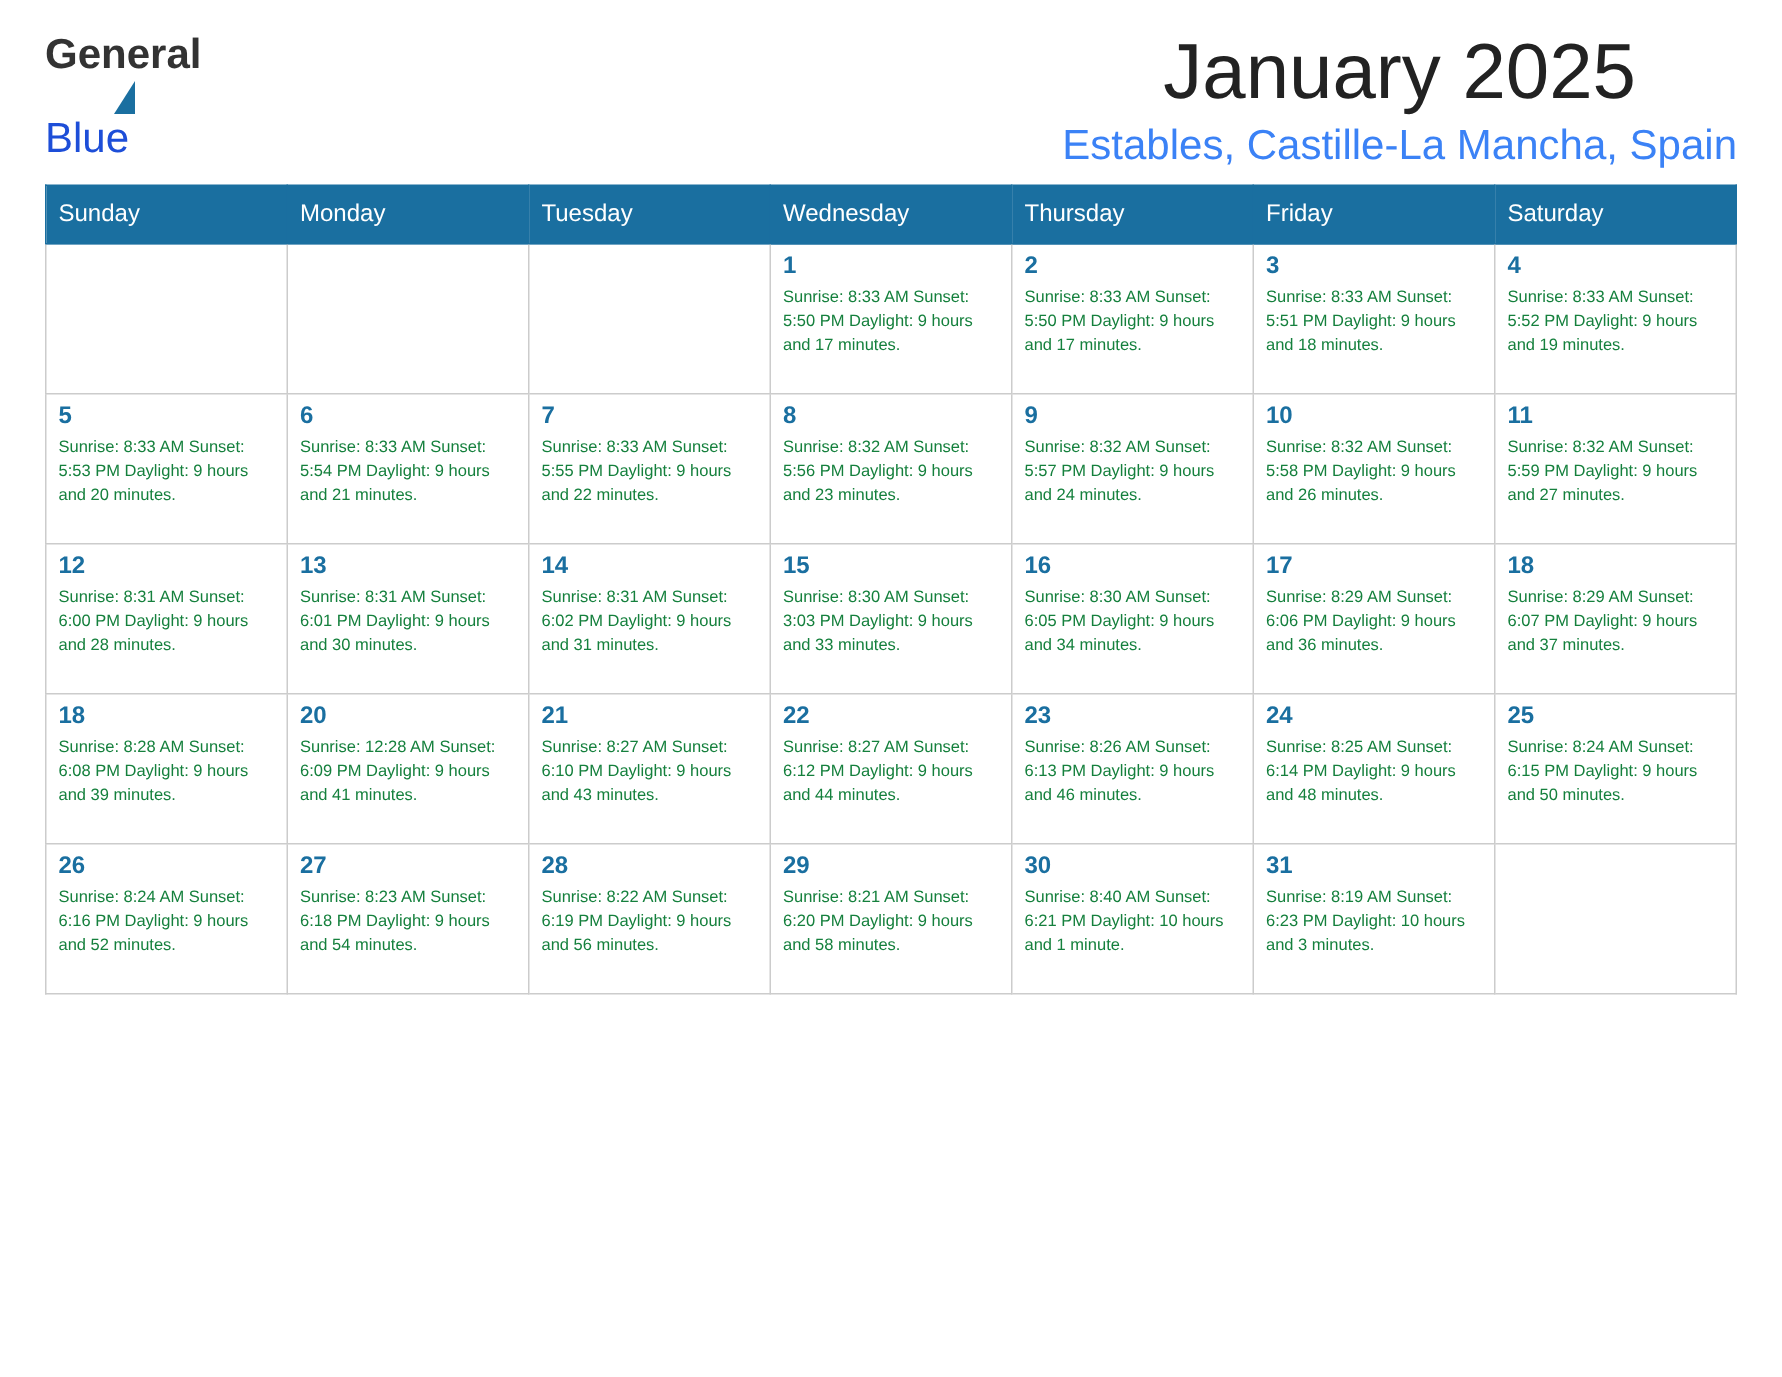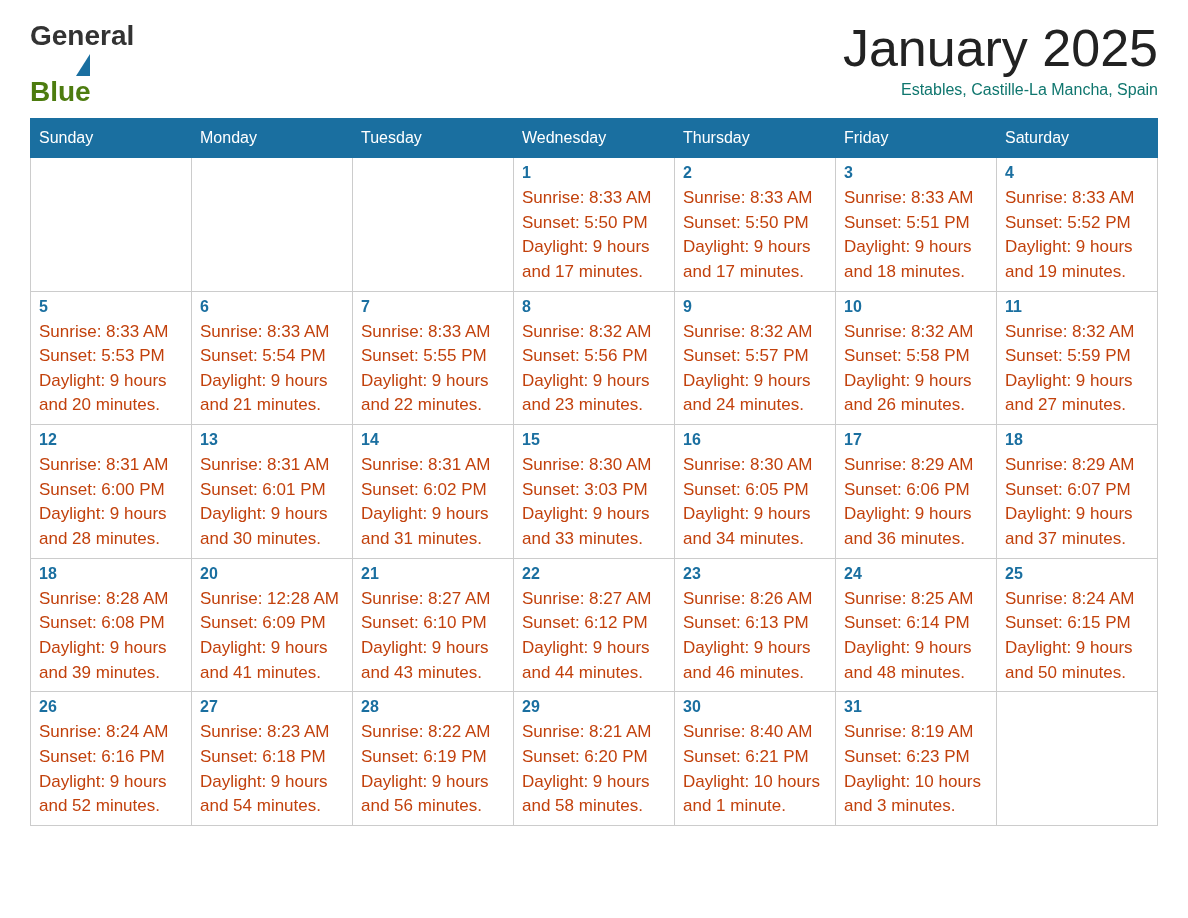--- a/index.html
+++ b/index.html
@@ -36,36 +36,36 @@
       width: 0;
       height: 0;
       border-left: 14px solid transparent;
       border-bottom: 22px solid #1a6fa0;
       margin-left: 2px;
       margin-bottom: 0px;
       display: inline-block;
     }
     .logo-blue {
       font-size: 28px;
-      font-weight: bold;
-      color: #4d7c0f;
+      font-weight: normal;
+      color: #1d4ed8;
     }
     .title-block {
       text-align: right;
     }
     .calendar-title {
       font-size: 52px;
       font-weight: normal;
       color: #222;
       line-height: 1.1;
       text-align: center;
     }
     .calendar-subtitle {
-      font-size: 16px;
-      color: #0f766e;
+      font-size: 28px;
+      color: #3b82f6;
       margin-top: 4px;
     }
     table {
       width: 100%;
       border-collapse: collapse;
       table-layout: fixed;
     }
     thead tr {
       background-color: #1a6fa0;
     }
@@ -86,22 +86,22 @@
       height: 100px;
     }
     .day-number {
       font-size: 16px;
       color: #1a6fa0;
       font-weight: bold;
       display: block;
       margin-bottom: 4px;
     }
     .day-info {
-      font-size: 17px;
-      color: #c2410c;
+      font-size: 11px;
+      color: #15803d;
       line-height: 1.45;
     }
     tbody tr td:first-child .day-number,
     tbody tr td .day-number {
       color: #1a6fa0;
     }
     .empty-cell {
       background: #fff;
     }
   </style>

